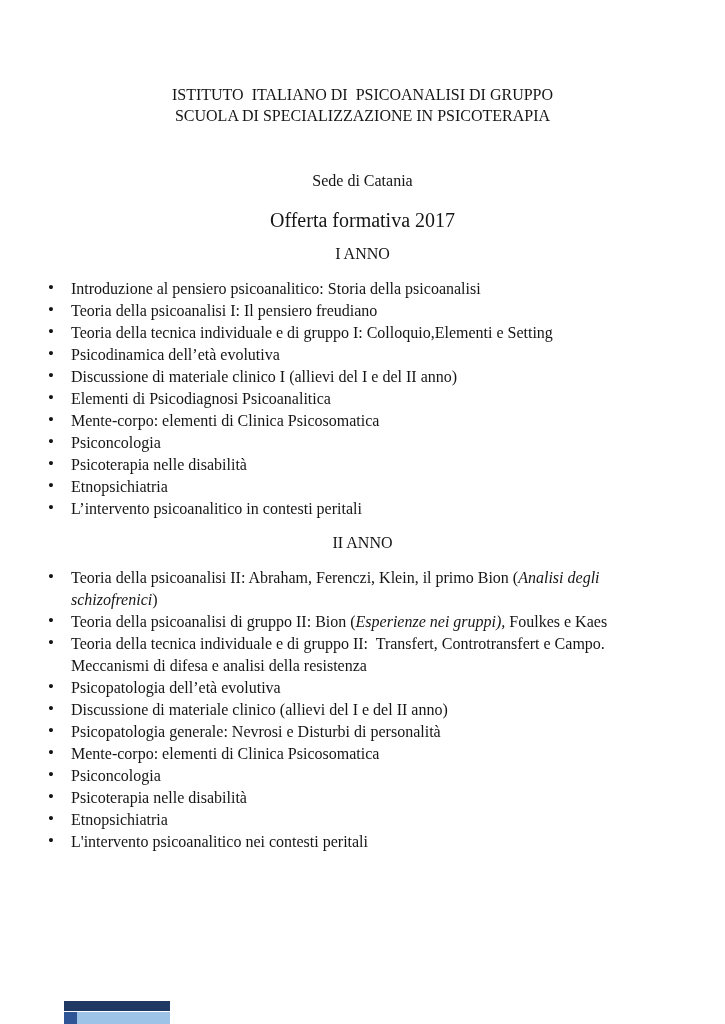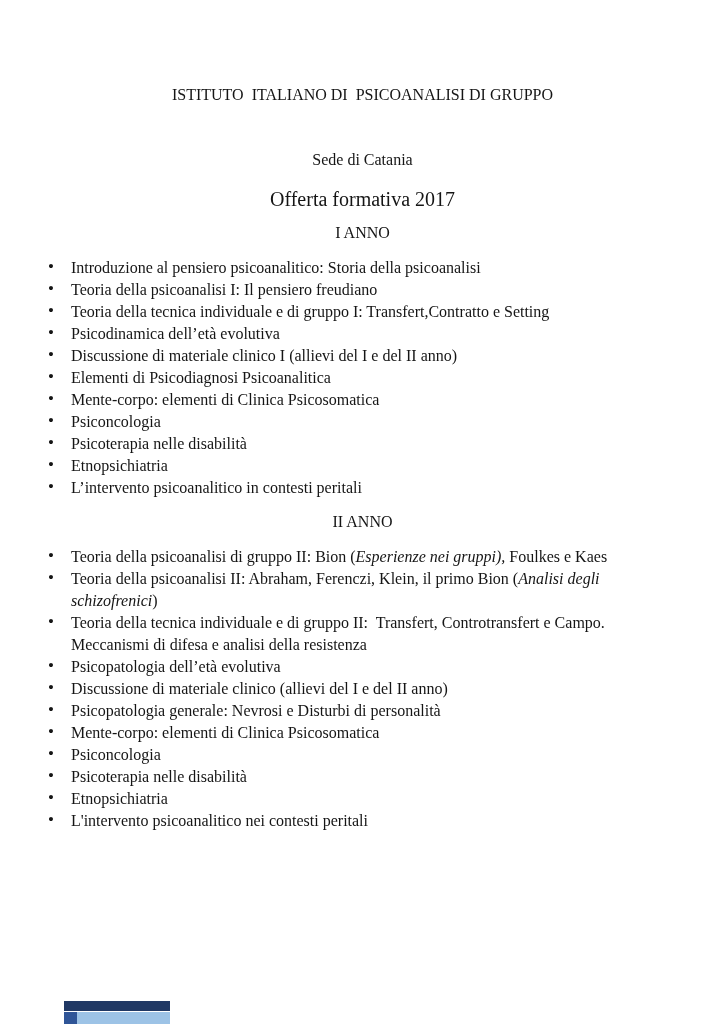--- a/index.html
+++ b/index.html
@@ -102,47 +102,48 @@
   }
 </style>
 </head>
 <body>
 
 <div class="page">
   <div class="doc">
 
     <div class="center-block">
       <div class="title-line t">ISTITUTO  ITALIANO DI  PSICOANALISI DI GRUPPO</div>
+      <div class="title-line t">SCUOLA DI SPECIALIZZAZIONE IN PSICOTERAPIA</div>
       <div class="spacer-line"></div>
       <div class="subtitle t">Sede di Catania</div>
       <div class="spacer-line"></div>
       <div class="subtitle2 t">Offerta formativa 2017</div>
     </div>
 
     <div class="section-heading t">I ANNO</div>
 
     <ul class="course-list">
       <li><span class="t">Introduzione al pensiero psicoanalitico: Storia della psicoanalisi</span><i class="t"></i><span class="t"></span></li>
       <li><span class="t">Teoria della psicoanalisi I: Il pensiero freudiano</span><i class="t"></i><span class="t"></span></li>
-      <li><span class="t">Teoria della tecnica individuale e di gruppo I: Transfert,Contratto e Setting</span><i class="t"></i><span class="t"></span></li>
+      <li><span class="t">Teoria della tecnica individuale e di gruppo I: Colloquio,Elementi e Setting</span><i class="t"></i><span class="t"></span></li>
       <li><span class="t">Psicodinamica dell’età evolutiva</span><i class="t"></i><span class="t"></span></li>
       <li><span class="t">Discussione di materiale clinico I (allievi del I e del II anno)</span><i class="t"></i><span class="t"></span></li>
       <li><span class="t">Elementi di Psicodiagnosi Psicoanalitica</span><i class="t"></i><span class="t"></span></li>
       <li><span class="t">Mente-corpo: elementi di Clinica Psicosomatica</span><i class="t"></i><span class="t"></span></li>
       <li><span class="t">Psiconcologia</span><i class="t"></i><span class="t"></span></li>
       <li><span class="t">Psicoterapia nelle disabilità</span><i class="t"></i><span class="t"></span></li>
       <li><span class="t">Etnopsichiatria</span><i class="t"></i><span class="t"></span></li>
       <li><span class="t">L’intervento psicoanalitico in contesti peritali</span><i class="t"></i><span class="t"></span></li>
     </ul>
 
     <div class="section-heading t">II ANNO</div>
 
     <ul class="course-list">
+      <li><span class="t">Teoria della psicoanalisi II: Abraham, Ferenczi, Klein, il primo Bion (</span><i class="t">Analisi degli schizofrenici</i><span class="t">)</span></li>
       <li><span class="t">Teoria della psicoanalisi di gruppo II: Bion (</span><i class="t">Esperienze nei gruppi),</i><span class="t"> Foulkes e Kaes</span></li>
-      <li><span class="t">Teoria della psicoanalisi II: Abraham, Ferenczi, Klein, il primo Bion (</span><i class="t">Analisi degli schizofrenici</i><span class="t">)</span></li>
       <li><span class="t">Teoria della tecnica individuale e di gruppo II:  Transfert, Controtransfert e Campo. Meccanismi di difesa e analisi della resistenza</span><i class="t"></i><span class="t"></span></li>
       <li><span class="t">Psicopatologia dell’età evolutiva</span><i class="t"></i><span class="t"></span></li>
       <li><span class="t">Discussione di materiale clinico (allievi del I e del II anno)</span><i class="t"></i><span class="t"></span></li>
       <li><span class="t">Psicopatologia generale: Nevrosi e Disturbi di personalità</span><i class="t"></i><span class="t"></span></li>
       <li><span class="t">Mente-corpo: elementi di Clinica Psicosomatica</span><i class="t"></i><span class="t"></span></li>
       <li><span class="t">Psiconcologia</span><i class="t"></i><span class="t"></span></li>
       <li><span class="t">Psicoterapia nelle disabilità</span><i class="t"></i><span class="t"></span></li>
       <li><span class="t">Etnopsichiatria</span><i class="t"></i><span class="t"></span></li>
       <li><span class="t">L'intervento psicoanalitico nei contesti peritali</span><i class="t"></i><span class="t"></span></li>
     </ul>

